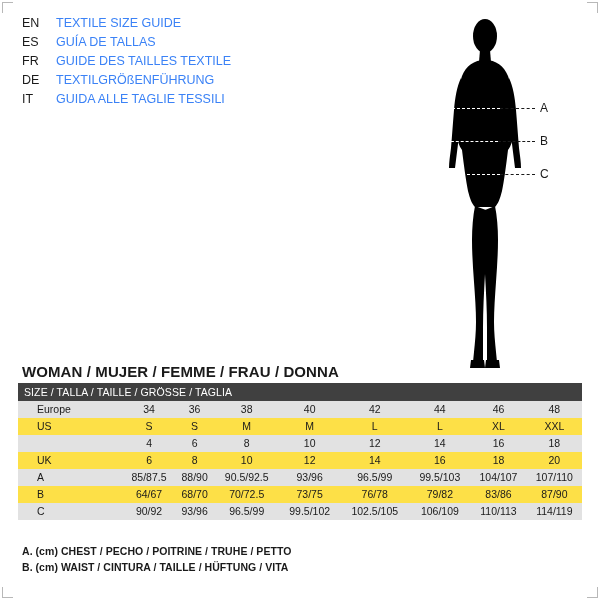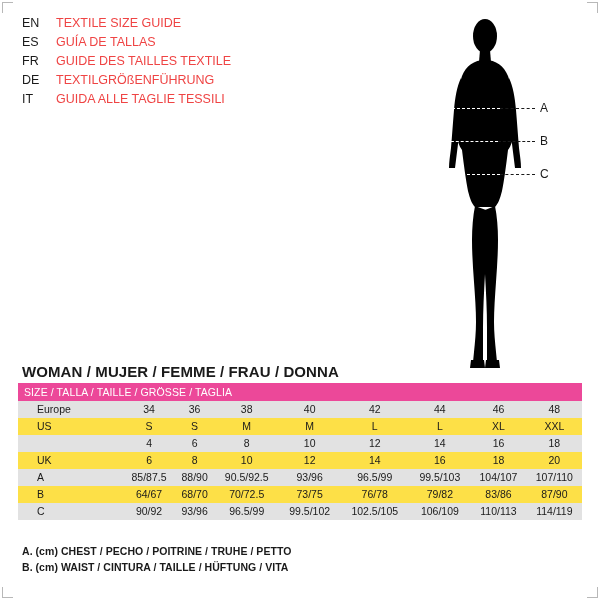--- a/index.html
+++ b/index.html
@@ -35,21 +35,21 @@
     height: 19px;
   }
   .title-lang {
     width: 34px;
     flex: 0 0 34px;
     font-size: 12.5px;
     color: #1a1a1a;
   }
   .title-text {
     font-size: 12.5px;
-    color: #ef4444;
+    color: #3b82f6;
     white-space: nowrap;
   }
 
   
   .figure-wrap {
     position: absolute;
     left: 380px;
     top: 10px;
     width: 200px;
     height: 360px;
@@ -107,21 +107,21 @@
     text-align: center;
     font-size: 10.5px;
     white-space: nowrap;
   }
   table.size-table td.rowhead {
     text-align: left;
     padding-left: 19px;
     width: 86px;
   }
   tr.header-row td {
-    background: #ec4899;
+    background: #404040;
     color: #ffffff;
     font-weight: normal;
     text-align: left;
     padding-left: 6px;
     height: 18px;
     line-height: 18px;
     letter-spacing: 0.1px;
   }
   tr.shaded td {
     background: #e2e2e2;

